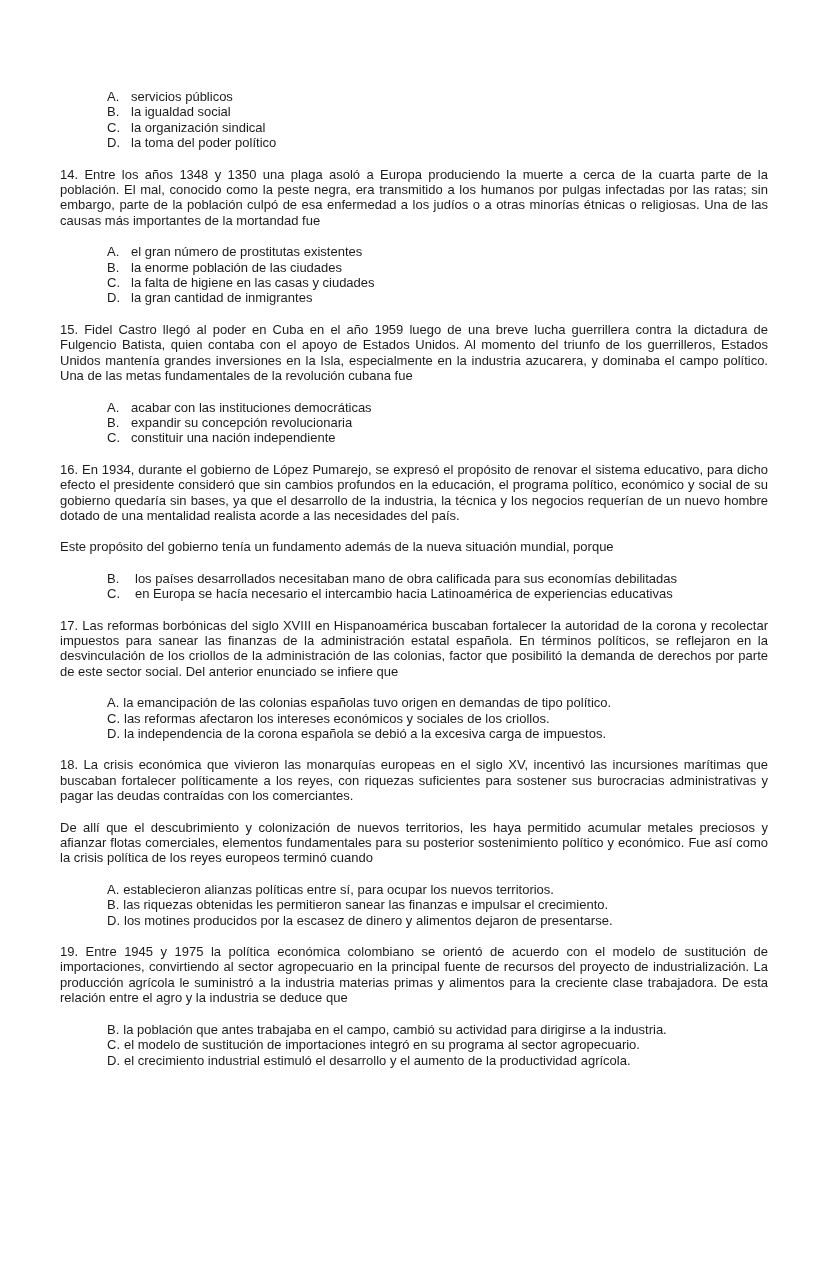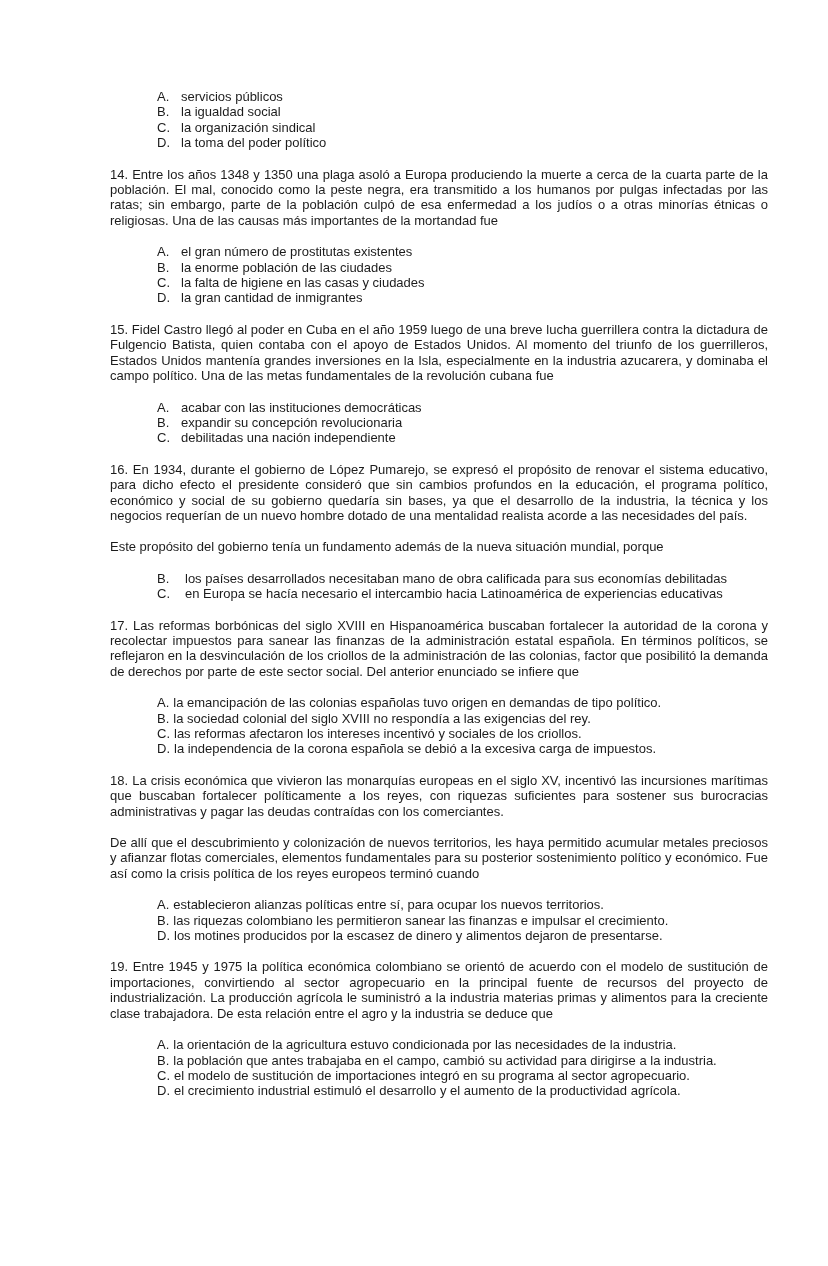--- a/index.html
+++ b/index.html
@@ -4,21 +4,21 @@
 <style>
   html,body{margin:0;padding:0;}
   body{
     width:828px;height:1266px;background:#ffffff;
     font-family:"Liberation Sans", sans-serif;
     font-size:13px;line-height:15.4px;color:#1c1c1c;
     -webkit-font-smoothing:antialiased;
   }
   .page{
     box-sizing:border-box;
-    padding:89px 36px 0 110px;
+    padding:89px 36px 0 60px;
     width:804px;
   }
   .para{
     margin:0 0 16px 0;
     text-align:justify;
   }
   .para.tight{margin-bottom:16px;}
   .options{
     margin:0 0 16px 0;
     padding-left:47px;
@@ -43,42 +43,40 @@
     <div class="options tab">
       <div class="option"><span class="opt-letter">A.</span><span class="opt-text">el gran número de prostitutas existentes</span></div>
       <div class="option"><span class="opt-letter">B.</span><span class="opt-text">la enorme población de las ciudades</span></div>
       <div class="option"><span class="opt-letter">C.</span><span class="opt-text">la falta de higiene en las casas y ciudades</span></div>
       <div class="option"><span class="opt-letter">D.</span><span class="opt-text">la gran cantidad de inmigrantes</span></div>
     </div>
     <p class="para">15. Fidel Castro llegó al poder en Cuba en el año 1959 luego de una breve lucha guerrillera contra la dictadura de Fulgencio Batista, quien contaba con el apoyo de Estados Unidos. Al momento del triunfo de los guerrilleros, Estados Unidos mantenía grandes inversiones en la Isla, especialmente en la industria azucarera, y dominaba el campo político. Una de las metas fundamentales de la revolución cubana fue</p>
     <div class="options tab">
       <div class="option"><span class="opt-letter">A.</span><span class="opt-text">acabar con las instituciones democráticas</span></div>
       <div class="option"><span class="opt-letter">B.</span><span class="opt-text">expandir su concepción revolucionaria</span></div>
-      <div class="option"><span class="opt-letter">C.</span><span class="opt-text">debilitadas una nación independiente</span></div>
+      <div class="option"><span class="opt-letter">C.</span><span class="opt-text">constituir una nación independiente</span></div>
     </div>
     <p class="para">16. En 1934, durante el gobierno de López Pumarejo, se expresó el propósito de renovar el sistema educativo, para dicho efecto el presidente consideró que sin cambios profundos en la educación, el programa político, económico y social de su gobierno quedaría sin bases, ya que el desarrollo de la industria, la técnica y los negocios requerían de un nuevo hombre dotado de una mentalidad realista acorde a las necesidades del país.</p>
     <p class="para">Este propósito del gobierno tenía un fundamento además de la nueva situación mundial, porque</p>
     <div class="options tab-wide">
       <div class="option"><span class="opt-letter">B.</span><span class="opt-text">los países desarrollados necesitaban mano de obra calificada para sus economías debilitadas</span></div>
       <div class="option"><span class="opt-letter">C.</span><span class="opt-text">en Europa se hacía necesario el intercambio hacia Latinoamérica de experiencias educativas</span></div>
     </div>
     <p class="para">17. Las reformas borbónicas del siglo XVIII en Hispanoamérica buscaban fortalecer la autoridad de la corona y recolectar impuestos para sanear las finanzas de la administración estatal española. En términos políticos, se reflejaron en la desvinculación de los criollos de la administración de las colonias, factor que posibilitó la demanda de derechos por parte de este sector social. Del anterior enunciado se infiere que</p>
     <div class="options inline">
       <div class="option"><span class="opt-letter">A.</span><span class="opt-text">la emancipación de las colonias españolas tuvo origen en demandas de tipo político.</span></div>
-      <div class="option"><span class="opt-letter">B.</span><span class="opt-text">la sociedad colonial del siglo XVIII no respondía a las exigencias del rey.</span></div>
-      <div class="option"><span class="opt-letter">C.</span><span class="opt-text">las reformas afectaron los intereses incentivó y sociales de los criollos.</span></div>
+      <div class="option"><span class="opt-letter">C.</span><span class="opt-text">las reformas afectaron los intereses económicos y sociales de los criollos.</span></div>
       <div class="option"><span class="opt-letter">D.</span><span class="opt-text">la independencia de la corona española se debió a la excesiva carga de impuestos.</span></div>
     </div>
     <p class="para tight">18. La crisis económica que vivieron las monarquías europeas en el siglo XV, incentivó las incursiones marítimas que buscaban fortalecer políticamente a los reyes, con riquezas suficientes para sostener sus burocracias administrativas y pagar las deudas contraídas con los comerciantes.</p>
     <p class="para">De allí que el descubrimiento y colonización de nuevos territorios, les haya permitido acumular metales preciosos y afianzar flotas comerciales, elementos fundamentales para su posterior sostenimiento político y económico. Fue así como la crisis política de los reyes europeos terminó cuando</p>
     <div class="options inline">
       <div class="option"><span class="opt-letter">A.</span><span class="opt-text">establecieron alianzas políticas entre sí, para ocupar los nuevos territorios.</span></div>
-      <div class="option"><span class="opt-letter">B.</span><span class="opt-text">las riquezas colombiano les permitieron sanear las finanzas e impulsar el crecimiento.</span></div>
+      <div class="option"><span class="opt-letter">B.</span><span class="opt-text">las riquezas obtenidas les permitieron sanear las finanzas e impulsar el crecimiento.</span></div>
       <div class="option"><span class="opt-letter">D.</span><span class="opt-text">los motines producidos por la escasez de dinero y alimentos dejaron de presentarse.</span></div>
     </div>
     <p class="para">19. Entre 1945 y 1975 la política económica colombiano se orientó de acuerdo con el modelo de sustitución de importaciones, convirtiendo al sector agropecuario en la principal fuente de recursos del proyecto de industrialización. La producción agrícola le suministró a la industria materias primas y alimentos para la creciente clase trabajadora. De esta relación entre el agro y la industria se deduce que</p>
     <div class="options inline">
-      <div class="option"><span class="opt-letter">A.</span><span class="opt-text">la orientación de la agricultura estuvo condicionada por las necesidades de la industria.</span></div>
       <div class="option"><span class="opt-letter">B.</span><span class="opt-text">la población que antes trabajaba en el campo, cambió su actividad para dirigirse a la industria.</span></div>
       <div class="option"><span class="opt-letter">C.</span><span class="opt-text">el modelo de sustitución de importaciones integró en su programa al sector agropecuario.</span></div>
       <div class="option"><span class="opt-letter">D.</span><span class="opt-text">el crecimiento industrial estimuló el desarrollo y el aumento de la productividad agrícola.</span></div>
     </div>
   </main>
 
 </body></html>

